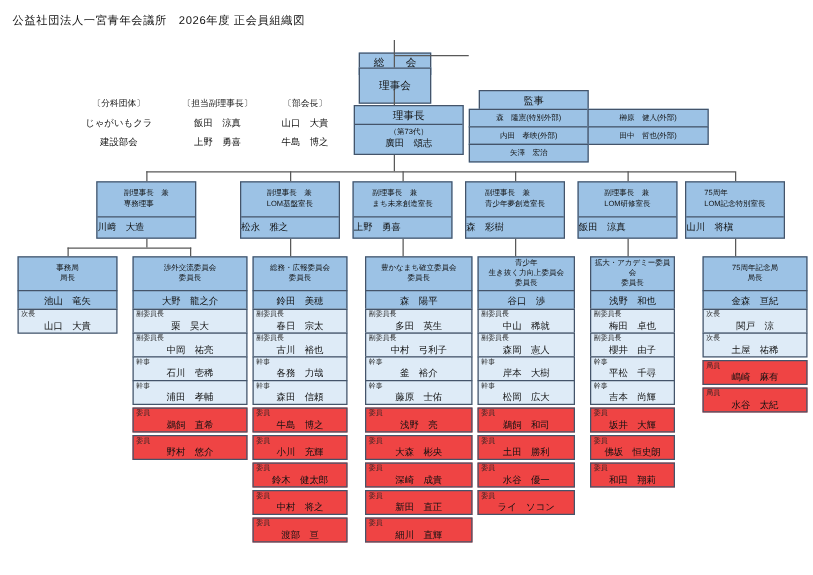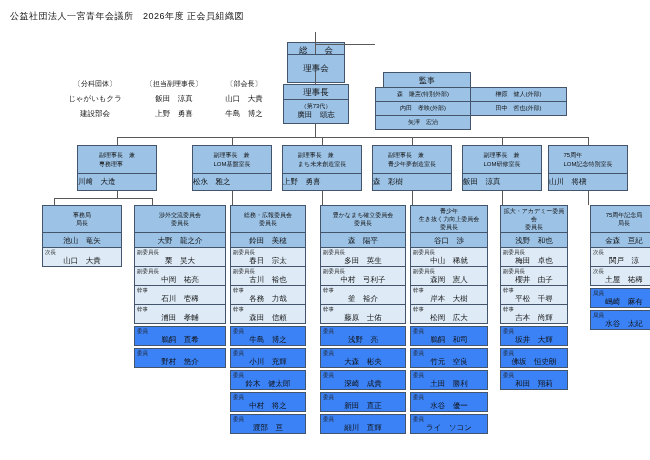--- a/index.html
+++ b/index.html
@@ -26,42 +26,42 @@
   .aud-cell:nth-child(odd){margin-left:0;}
   .aud-empty{background:transparent;border:none;}
   .legend{position:absolute;left:55px;top:76px;display:grid;grid-template-columns:80px 78px 62px;
           grid-auto-rows:15px;text-align:center;}
   .legend .lg-h{font-size:7px;line-height:15px;white-space:nowrap;}
   .legend .lg-v{font-size:7.5px;line-height:15px;white-space:nowrap;}
   .vp{position:absolute;top:145px;width:80px;background:var(--blue);border:1px solid var(--bd);text-align:left;}
   .vp-title{height:28px;border-bottom:1px solid var(--bd);display:flex;align-items:center;justify-content:center;
             font-size:6px;line-height:1.45;white-space:pre-line;}
   .vp-name{height:16px;line-height:16px;font-size:7.5px;}
-  .col{position:absolute;top:205px;margin-left:28px;}
+  .col{position:absolute;top:205px;}
   .col-header{background:var(--blue);border:1px solid var(--bd);height:28px;display:flex;align-items:center;
               justify-content:center;text-align:center;font-size:6px;line-height:1.35;white-space:pre-line;}
   .col-chair{background:var(--blue);border:1px solid var(--bd);margin-top:-1px;height:16px;line-height:15px;
              text-align:center;font-size:7.5px;}
   .mem{border:1px solid var(--bd);height:20px;}
   .mem .role{display:block;font-size:5.5px;line-height:6px;padding:1px 0 0 2px;color:#222;}
   .mem .mname{font-size:7.5px;line-height:11px;text-align:center;white-space:nowrap;}
   .mem.light{background:var(--blue-light);margin-top:-1px;}
-  .mem.white{background:#3b82f6;margin-top:2px;}
+  .mem.white{background:#ef4444;margin-top:2px;}
 </style>
 </head>
 <body>
 
 <div class="canvas">
   <div class="title">公益社団法人一宮青年会議所　2026年度 正会員組織図</div>
 
   <div class="tbox" style="left:287px;top:14px;width:58px;height:18px;margin-top:28px;">総　　会</div>
 
   <div class="tbox" style="left:287px;top:54px;width:58px;height:29px;">理事会</div>
 
-  <div class="pres" style="left:283px;top:84px;width:66px;height:40px;">
+  <div class="pres" style="left:283px;top:84px;width:88px;height:40px;">
     <div class="p-head">理事長</div>
     <div class="p-gen">（第73代）</div>
     <div class="p-name">廣田　頌志</div>
   </div>
 
   <div class="aud" style="left:375px;top:25px;margin-top:47px;">
     <div class="aud-head">監事</div>
     <div class="aud-grid" id="aud-grid">
         <div class="aud-cell">森　隆憲(特別外部)</div>
         <div class="aud-cell">榊原　健人(外部)</div>
@@ -257,24 +257,20 @@
         <div class="mem light">
           <span class="role">幹事</span>
           <div class="mname">松岡　広大</div>
         </div>
         <div class="mem white">
           <span class="role">委員</span>
           <div class="mname">鵜飼　和司</div>
         </div>
         <div class="mem white">
           <span class="role">委員</span>
-          <div class="mname">竹元　空良</div>
-        </div>
-        <div class="mem white">
-          <span class="role">委員</span>
           <div class="mname">土田　勝利</div>
         </div>
         <div class="mem white">
           <span class="role">委員</span>
           <div class="mname">水谷　優一</div>
         </div>
         <div class="mem white">
           <span class="role">委員</span>
           <div class="mname">ライ　ソコン</div>
         </div>
@@ -305,21 +301,21 @@
         </div>
         <div class="mem white">
           <span class="role">委員</span>
           <div class="mname">佛坂　恒史朗</div>
         </div>
         <div class="mem white">
           <span class="role">委員</span>
           <div class="mname">和田　翔莉</div>
         </div>
       </div>
-      <div class="col" style="left: 562px; width: 68px;">
+      <div class="col" style="left: 562px; width: 84px;">
         <div class="col-header">75周年記念局
 局長</div>
         <div class="col-chair">金森　亘紀</div>
         <div class="mem light">
           <span class="role">次長</span>
           <div class="mname">関戸　涼</div>
         </div>
         <div class="mem light">
           <span class="role">次長</span>
           <div class="mname">土屋　祐稀</div>

